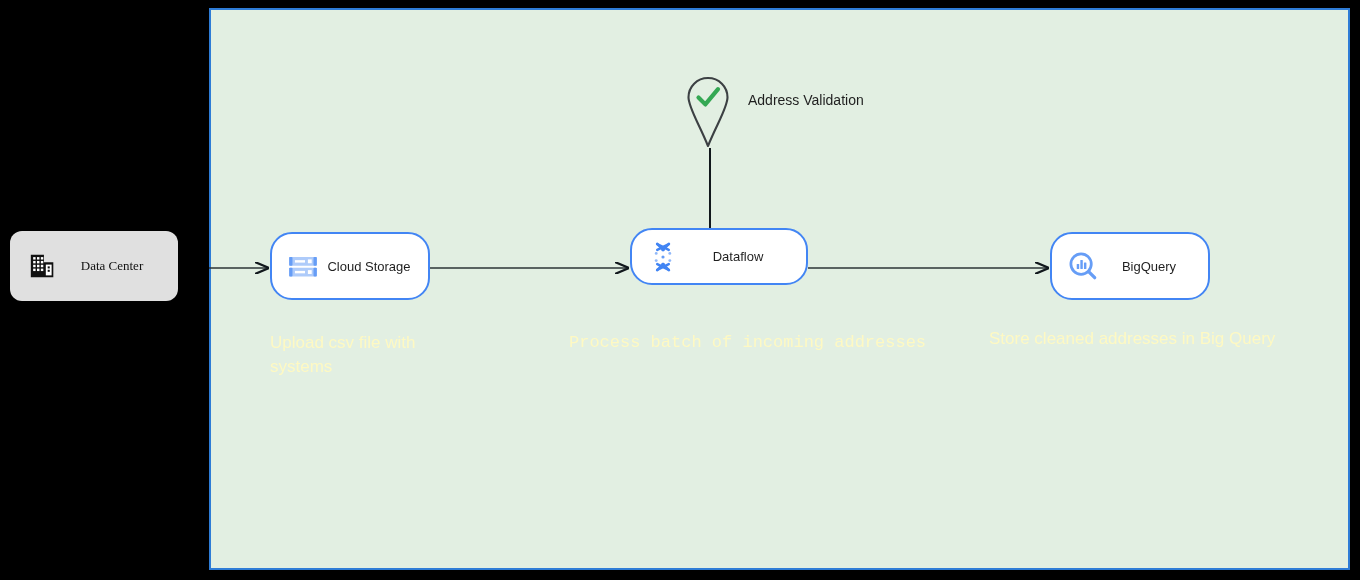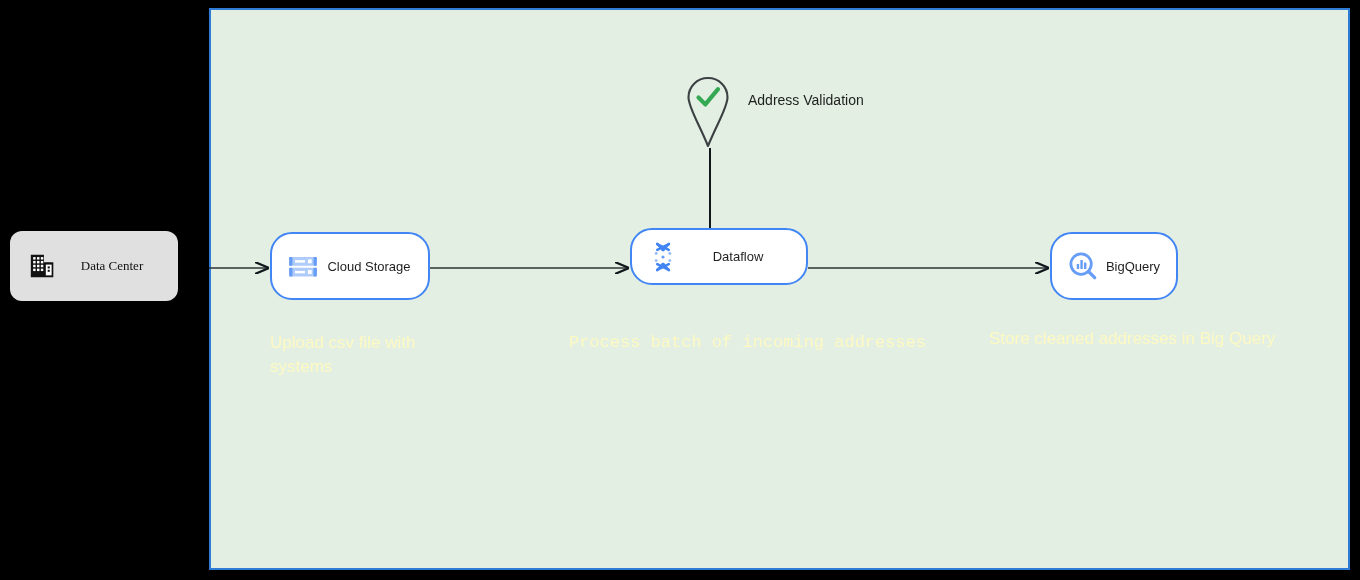--- a/index.html
+++ b/index.html
@@ -49,21 +49,21 @@
     flex: 1 1 auto;
     text-align: center;
     font-size: 13px;
     color: #1f1f1f;
     padding-right: 10px;
     white-space: nowrap;
   }
 
   #node-cloud-storage { left: 270px; top: 232px; width: 160px; height: 68px; }
   #node-dataflow      { left: 630px; top: 228px; width: 178px; height: 57px; }
-  #node-bigquery      { left: 1050px; top: 232px; width: 128px; height: 68px; }
+  #node-bigquery      { left: 1050px; top: 232px; width: 160px; height: 68px; }
 
   
   #node-data-center {
     position: absolute;
     left: 10px;
     top: 231px;
     width: 168px;
     height: 70px;
     box-sizing: border-box;
     background: #e0e0e0;

